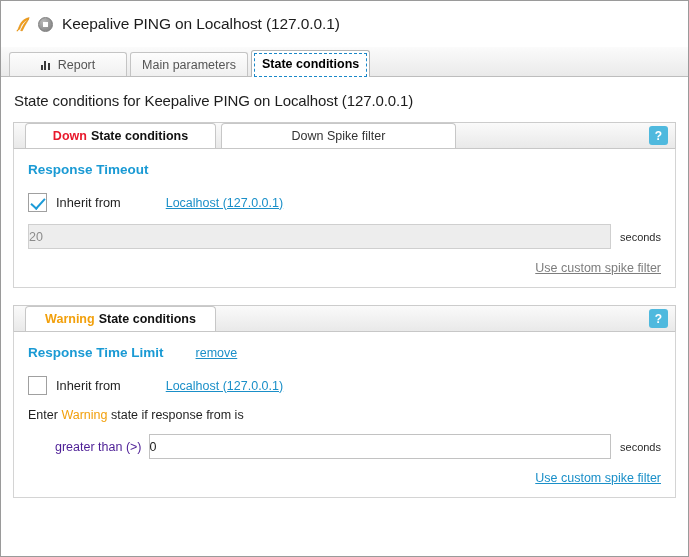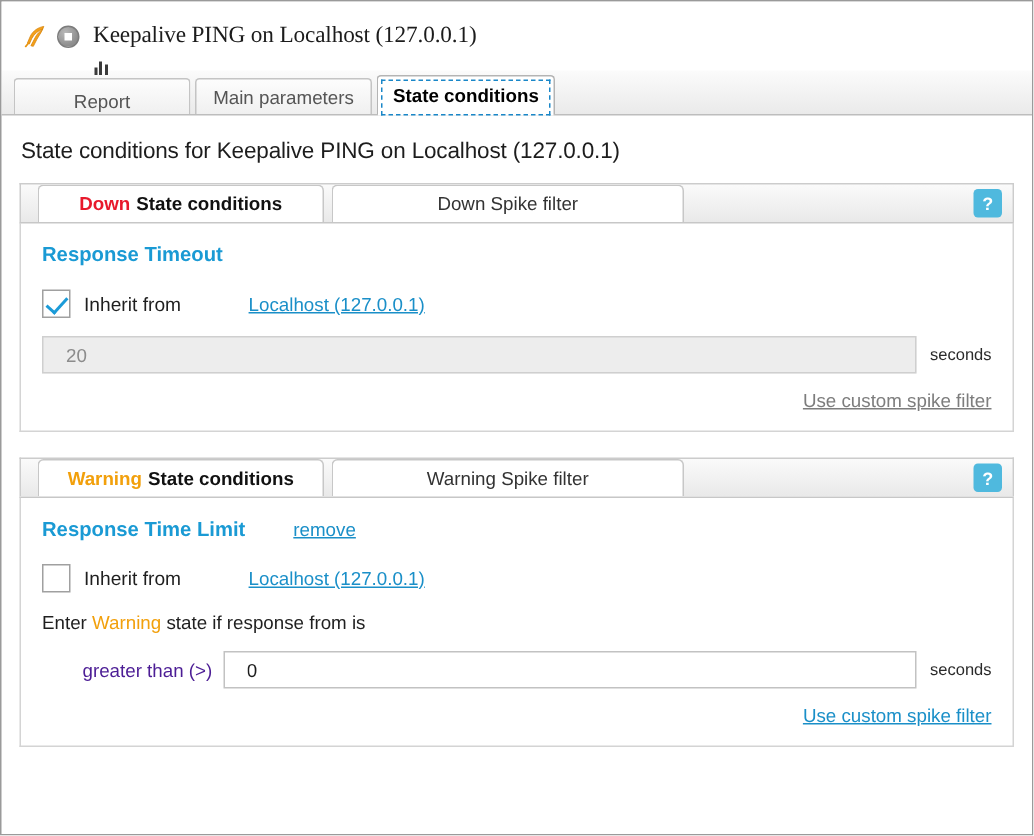--- a/index.html
+++ b/index.html
@@ -56,21 +56,20 @@
   .icon-stopped i {
     display: block;
     width: 5px;
     height: 5px;
     background: #ffffff;
   }
   .title-text {
     font-size: 15.5px;
     color: #1c1c1c;
     letter-spacing: -0.1px;
-    font-family: Liberation Serif, serif;
   }
 
   
   .maintabs-wrap {
     position: relative;
     height: 29px;
     background: linear-gradient(to bottom, #fbfbfb 0%, #eaeaea 100%);
     border-bottom: 1px solid #bdbdbd;
   }
   .maintabs {
@@ -94,21 +93,20 @@
     border-bottom: none;
     border-radius: 3px 3px 0 0;
     margin-right: 3px;
     box-sizing: border-box;
     position: relative;
     white-space: nowrap;
     display: flex;
     align-items: center;
     justify-content: center;
     gap: 6px;
-    flex-direction: column;
   }
   .mtab.active {
     background: #ffffff;
     color: #000000;
     font-weight: bold;
     height: 26px;
     line-height: 26px;
     border-color: #b4b4b4;
   }
   .mtab.active::after {
@@ -287,21 +285,21 @@
     margin-right: 7px;
     white-space: nowrap;
   }
   .txtinput {
     flex: 1 1 auto;
     height: 25px;
     border: 1px solid #c2c2c2;
     box-sizing: border-box;
     font-family: "Liberation Sans", sans-serif;
     font-size: 12.5px;
-    padding: 0 15px;
+    padding: 0 0;
     color: #1c1c1c;
     background: #ffffff;
     outline: none;
   }
   .txtinput.disabled {
     background: #ededed;
     border-color: #cfcfcf;
     color: #8c8c8c;
   }
   .unit {
@@ -396,23 +394,20 @@
         </div>
       </div>
     </div>
 
     <div class="section">
       <div class="subtabs-wrap">
         <div class="stab first">
           <span class="st-state state-warning">Warning</span>
           <span class="st-rest">State conditions</span>
         </div>
-        <div class="stab second">
-          <span>Warning Spike filter</span>
-        </div>
         <div class="help-btn">?</div>
       </div>
 
       <div class="panel">
         <div class="panel-head">
           <span class="panel-title">Response Time Limit</span>
           <a class="link">remove</a>
         </div>
 
         <div class="inherit-row">

